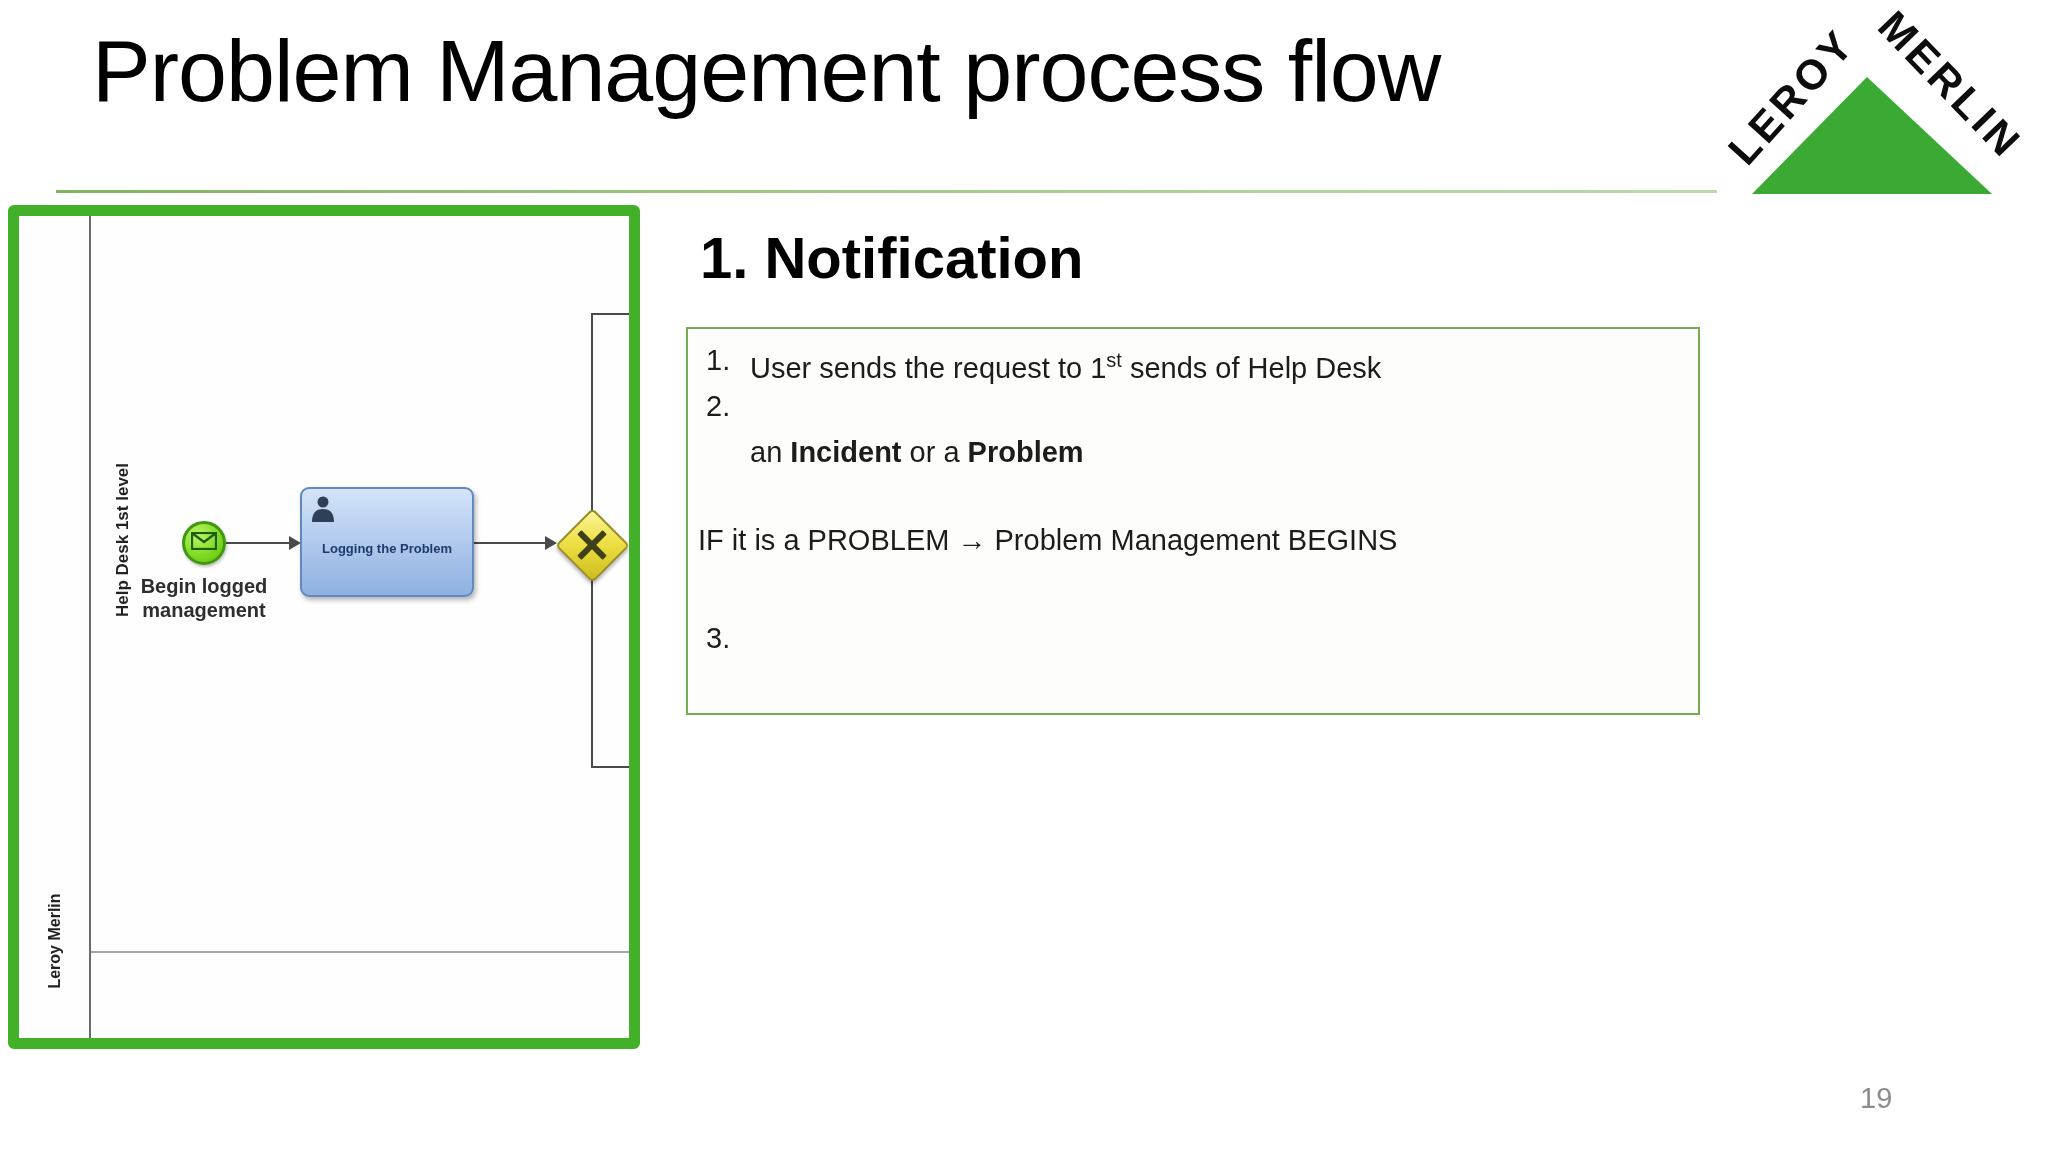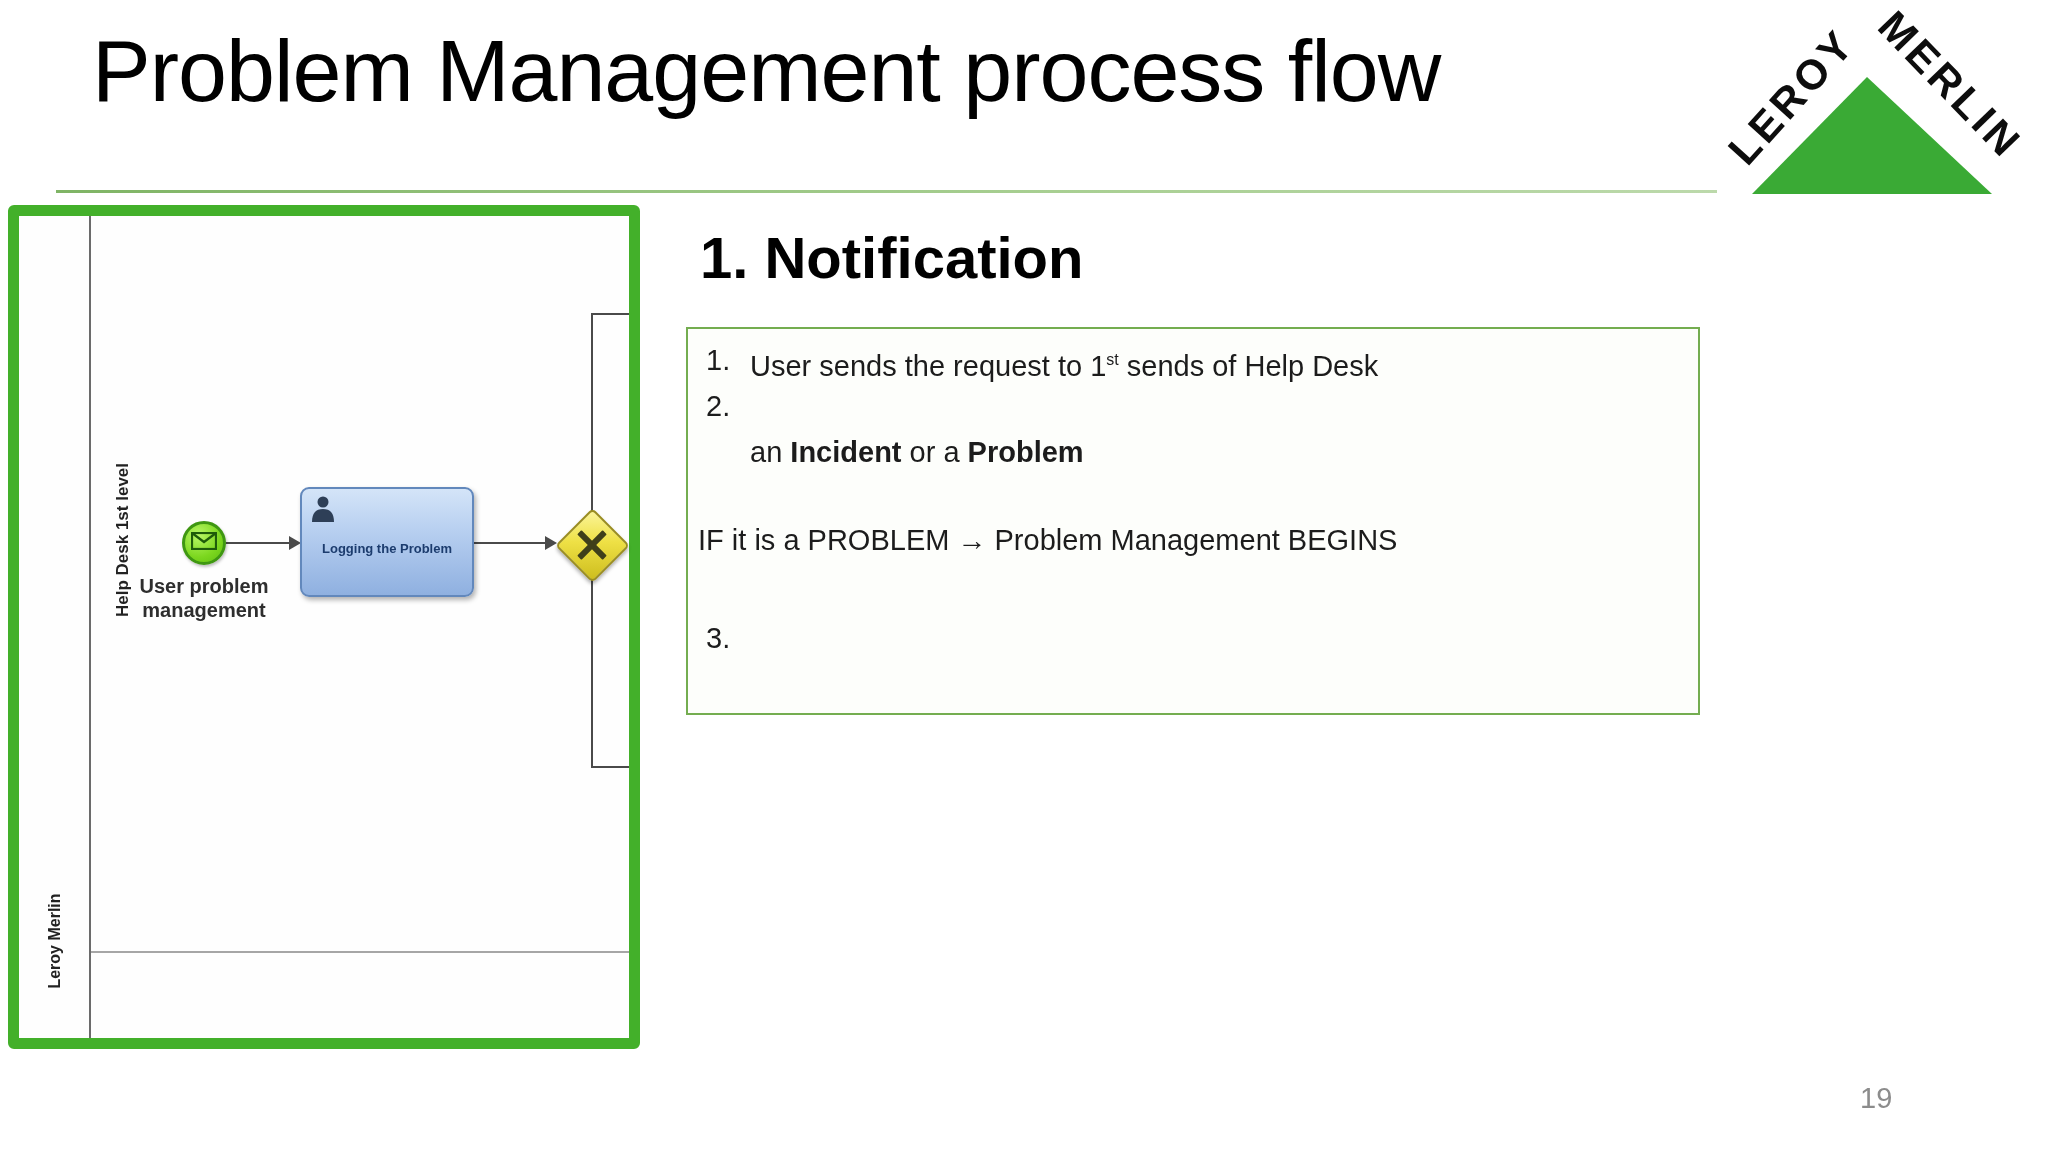--- a/index.html
+++ b/index.html
@@ -81,21 +81,21 @@
          box-sizing:border-box;border:2px solid #74ad50;background:#fdfefb;}
   .note-row{position:absolute;font-size:29px;color:#1c1c1c;line-height:46px;white-space:nowrap;}
   .num{position:absolute;left:18px;top:0;}
   .itxt{position:absolute;left:62px;top:0;}
   .row1{top:8px;left:0;width:100%;height:46px;}
   .row2{top:54px;left:0;width:100%;height:46px;}
   .row3{top:100px;left:0;width:100%;height:46px;}
   .row4{top:188px;left:10px;height:46px;}
   .row5{top:286px;left:0;width:100%;height:46px;}
   .b{font-weight:700;}
-  sup{font-size:16px;}
+  sup{font-size:20px;}
 
   .page-number{position:absolute;left:1860px;top:1082px;font-size:29px;color:#8c8c8c;}
 </style>
 </head>
 <body>
 
 <div id="slide">
 
   <div class="title">Problem Management process flow</div>
   <div class="title-underline"></div>
@@ -123,21 +123,21 @@
   <div class="arrowhead ah2"></div>
 
   <div class="start-event">
     <span>
       <svg width="26" height="18" viewBox="0 0 26 18">
         <rect x="1" y="1" width="24" height="16" fill="none" stroke="#1f5c0a" stroke-width="2.2"></rect>
         <path d="M1 1 L13 10 L25 1" fill="none" stroke="#1f5c0a" stroke-width="2.2"></path>
       </svg>
     </span>
   </div>
-  <div class="event-label">User problem
+  <div class="event-label">Begin logged
 management</div>
 
   <div class="task">
     <span class="task-icon">
       <svg width="28" height="28" viewBox="0 0 28 28">
         <circle cx="14" cy="8" r="5.5" fill="#2e3f57"></circle>
         <path d="M3 28 Q3 15 14 15 Q25 15 25 28 Z" fill="#2e3f57"></path>
       </svg>
     </span>
     <div class="task-label">Logging the Problem</div>

